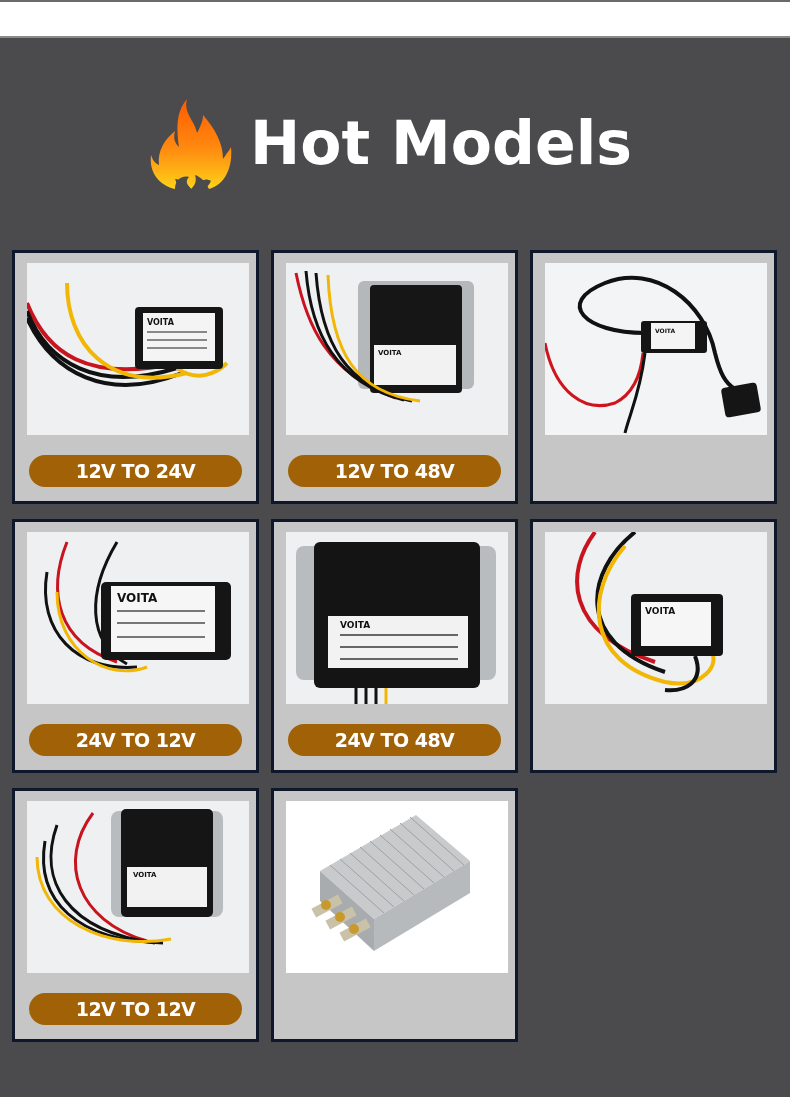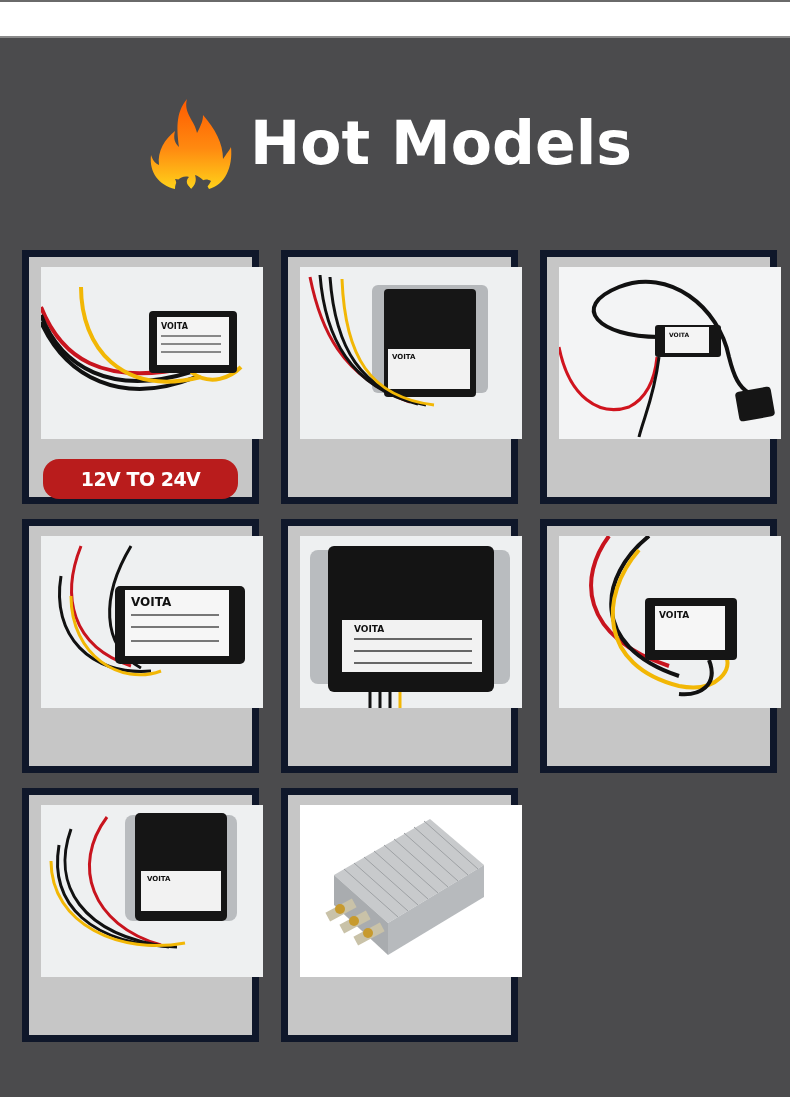--- a/index.html
+++ b/index.html
@@ -2,24 +2,24 @@
 <html><head>
 <meta charset="utf-8">
 <style>
   html,body{margin:0;padding:0;}
   body{width:790px;height:1097px;position:relative;background:#4b4b4d;font-family:"Liberation Sans",sans-serif;overflow:hidden;}
   .topbar{position:absolute;left:0;top:0;width:790px;height:38px;background:#ffffff;border-top:2px solid #6a6a6a;border-bottom:2px solid #8a8a8a;box-sizing:border-box;}
   .heading{position:absolute;left:0;top:88px;width:790px;height:110px;display:flex;align-items:center;justify-content:center;}
   .flame{width:90px;height:96px;margin-right:2px;}
   .heading h1{margin:13px;color:#ffffff;font-family:"DejaVu Sans",sans-serif;font-weight:bold;font-size:60px;letter-spacing:0px;}
   .grid{position:absolute;left:12px;top:250px;width:766px;display:grid;grid-template-columns:247px 247px 247px;column-gap:12px;row-gap:15px;}
-  .card{background:#c6c6c6;border:7px solid #0f172a;height:254px;position:relative;box-sizing:border-box;margin-left:10px;}
+  .card{background:#c6c6c6;border:3px solid #0f172a;height:254px;position:relative;box-sizing:border-box;}
   .img{position:absolute;left:12px;top:10px;width:222px;height:172px;background:#eef0f1;overflow:hidden;}
   .img svg{width:100%;height:100%;display:block;}
-  .pill{position:absolute;left:14px;right:14px;top:202px;height:40px;border-radius:16px;background:#b91c1c;color:#ffffff;display:flex;align-items:center;justify-content:center;font-weight:bold;font-size:19px;font-family:"DejaVu Sans",sans-serif;letter-spacing:-0.5px;cursor:pointer;}
+  .pill{position:absolute;left:14px;right:14px;top:202px;height:32px;border-radius:16px;background:#a16207;color:#ffffff;display:flex;align-items:center;justify-content:center;font-weight:bold;font-size:19px;font-family:"DejaVu Sans",sans-serif;letter-spacing:-0.5px;cursor:pointer;}
 </style>
 </head>
 <body>
 
 <div class="topbar"></div>
 
 <div class="heading">
   <svg class="flame" viewBox="0 0 90 96">
     <defs>
       <linearGradient id="fg" x1="0" y1="0" x2="0" y2="1">
@@ -63,20 +63,21 @@
         <rect x="72" y="18" width="116" height="108" rx="6" fill="#b5b8bb"></rect>
         <rect x="84" y="22" width="92" height="108" rx="4" fill="#161616"></rect>
         <rect x="88" y="82" width="82" height="40" fill="#f2f2f2"></rect>
         <text x="92" y="92" font-size="7" font-weight="bold" fill="#111" font-family="DejaVu Sans,sans-serif">VOITA</text>
         <path d="M10 10 C20 60 40 110 110 135" stroke="#c8141e" stroke-width="3" fill="none"></path>
         <path d="M20 8 C25 70 50 120 118 137" stroke="#111" stroke-width="3" fill="none"></path>
         <path d="M30 10 C35 80 60 125 126 138" stroke="#111" stroke-width="3" fill="none"></path>
         <path d="M42 12 C45 90 70 130 134 138" stroke="#f2b705" stroke-width="3" fill="none"></path>
       </svg>
     </div>
+    <div class="pill">12V TO 48V</div>
   </div>
 
   <div class="card">
     <div class="img">
       <svg viewBox="0 0 222 172">
         <rect width="222" height="172" fill="#f3f4f5"></rect>
         <path d="M100 70 C40 70 10 40 60 20 C110 0 160 40 170 90 C175 110 180 120 190 126" stroke="#111" stroke-width="4" fill="none"></path>
         <path d="M0 80 C10 130 40 150 70 140 C90 130 96 110 98 90" stroke="#d0141e" stroke-width="3" fill="none"></path>
         <path d="M100 90 C95 130 85 150 80 170" stroke="#111" stroke-width="3" fill="none"></path>
         <rect x="96" y="58" width="66" height="32" rx="3" fill="#151515"></rect>
@@ -97,37 +98,39 @@
         <path d="M20 40 C10 100 50 140 110 135" stroke="#111" stroke-width="3" fill="none"></path>
         <path d="M30 60 C30 120 80 150 120 135" stroke="#f2b705" stroke-width="3" fill="none"></path>
         <rect x="74" y="50" width="130" height="78" rx="5" fill="#151515"></rect>
         <rect x="84" y="54" width="104" height="66" fill="#f6f6f6"></rect>
         <text x="90" y="70" font-size="12" font-weight="bold" fill="#111" font-family="DejaVu Sans,sans-serif">VOITA</text>
         <rect x="90" y="78" width="88" height="2" fill="#777"></rect>
           <rect x="90" y="90" width="88" height="2" fill="#777"></rect>
           <rect x="90" y="104" width="88" height="2" fill="#777"></rect>
       </svg>
     </div>
+    <div class="pill">24V TO 12V</div>
   </div>
 
   <div class="card">
     <div class="img">
       <svg viewBox="0 0 222 172">
         <rect width="222" height="172" fill="#eef0f1"></rect>
         <rect x="10" y="14" width="200" height="134" rx="8" fill="#b9bcbf"></rect>
         <rect x="28" y="10" width="166" height="146" rx="6" fill="#141414"></rect>
         <rect x="42" y="84" width="140" height="52" fill="#f2f2f2"></rect>
         <text x="54" y="96" font-size="9" font-weight="bold" fill="#111" font-family="DejaVu Sans,sans-serif">VOITA</text>
         <rect x="54" y="102" width="118" height="2" fill="#666"></rect>
           <rect x="54" y="114" width="118" height="2" fill="#666"></rect>
           <rect x="54" y="126" width="118" height="2" fill="#666"></rect>
         <path d="M70 156 L70 172 M80 156 L80 172 M90 156 L90 172" stroke="#111" stroke-width="3"></path>
         <path d="M100 156 L100 172" stroke="#f2b705" stroke-width="3"></path>
       </svg>
     </div>
+    <div class="pill">24V TO 48V</div>
   </div>
 
   <div class="card">
     <div class="img">
       <svg viewBox="0 0 222 172">
         <rect width="222" height="172" fill="#eef0f1"></rect>
         <path d="M50 0 C20 40 20 100 110 130" stroke="#c8141e" stroke-width="4" fill="none"></path>
         <path d="M90 0 C40 40 30 110 120 140" stroke="#111" stroke-width="4" fill="none"></path>
         <path d="M80 14 C40 60 40 130 120 150 C160 158 175 130 166 120" stroke="#f2b705" stroke-width="4" fill="none"></path>
         <path d="M150 124 C160 150 140 160 120 158" stroke="#111" stroke-width="4" fill="none"></path>
@@ -145,20 +148,21 @@
         <rect x="84" y="10" width="112" height="106" rx="8" fill="#b9bcbf"></rect>
         <rect x="94" y="8" width="92" height="108" rx="5" fill="#151515"></rect>
         <rect x="100" y="66" width="80" height="40" fill="#f2f2f2"></rect>
         <text x="106" y="76" font-size="7" font-weight="bold" fill="#111" font-family="DejaVu Sans,sans-serif">VOITA</text>
         <path d="M66 12 C30 60 50 120 120 140" stroke="#c8141e" stroke-width="3" fill="none"></path>
         <path d="M30 24 C10 80 40 130 128 142" stroke="#111" stroke-width="3" fill="none"></path>
         <path d="M18 40 C8 100 50 140 136 142" stroke="#111" stroke-width="3" fill="none"></path>
         <path d="M10 56 C10 120 80 150 144 138" stroke="#f2b705" stroke-width="3" fill="none"></path>
       </svg>
     </div>
+    <div class="pill">12V TO 12V</div>
   </div>
 
   <div class="card">
     <div class="img" style="background:#ffffff;">
       <svg viewBox="0 0 222 172">
         <rect width="222" height="172" fill="#ffffff"></rect>
         <polygon points="34,70 130,14 184,60 88,118" fill="#c8cacc"></polygon>
         <polygon points="34,70 88,118 88,150 34,100" fill="#a9acaf"></polygon>
         <polygon points="88,118 184,60 184,92 88,150" fill="#b7babd"></polygon>
         <g stroke="#9ea1a4" stroke-width="1">

